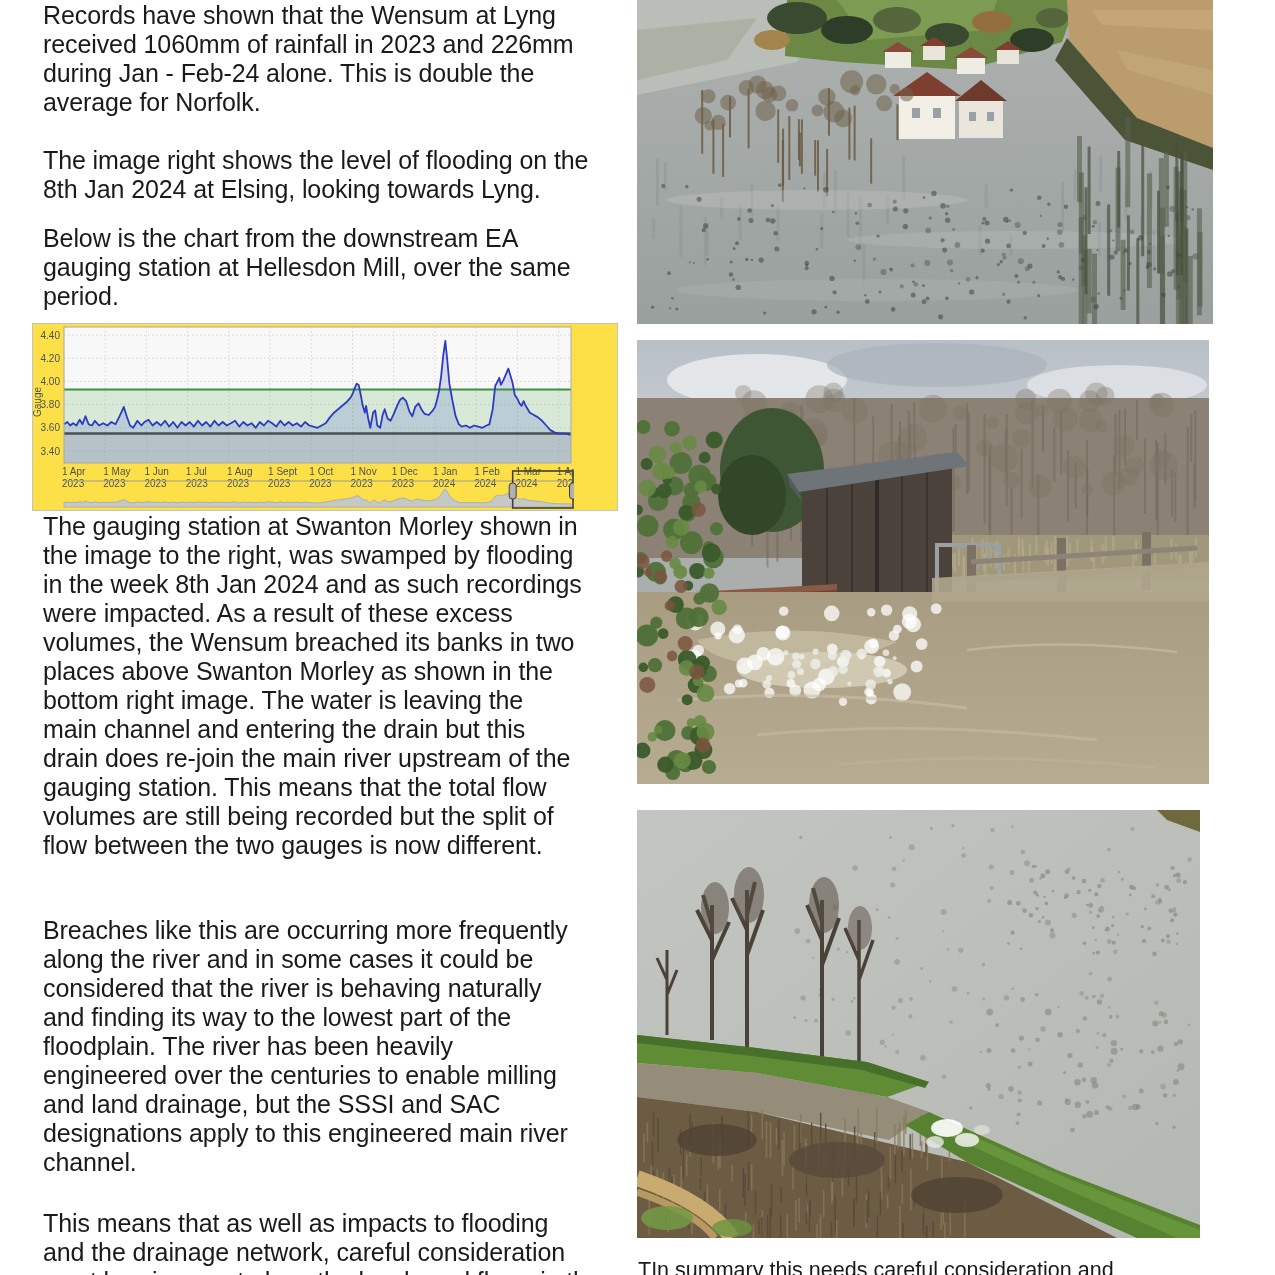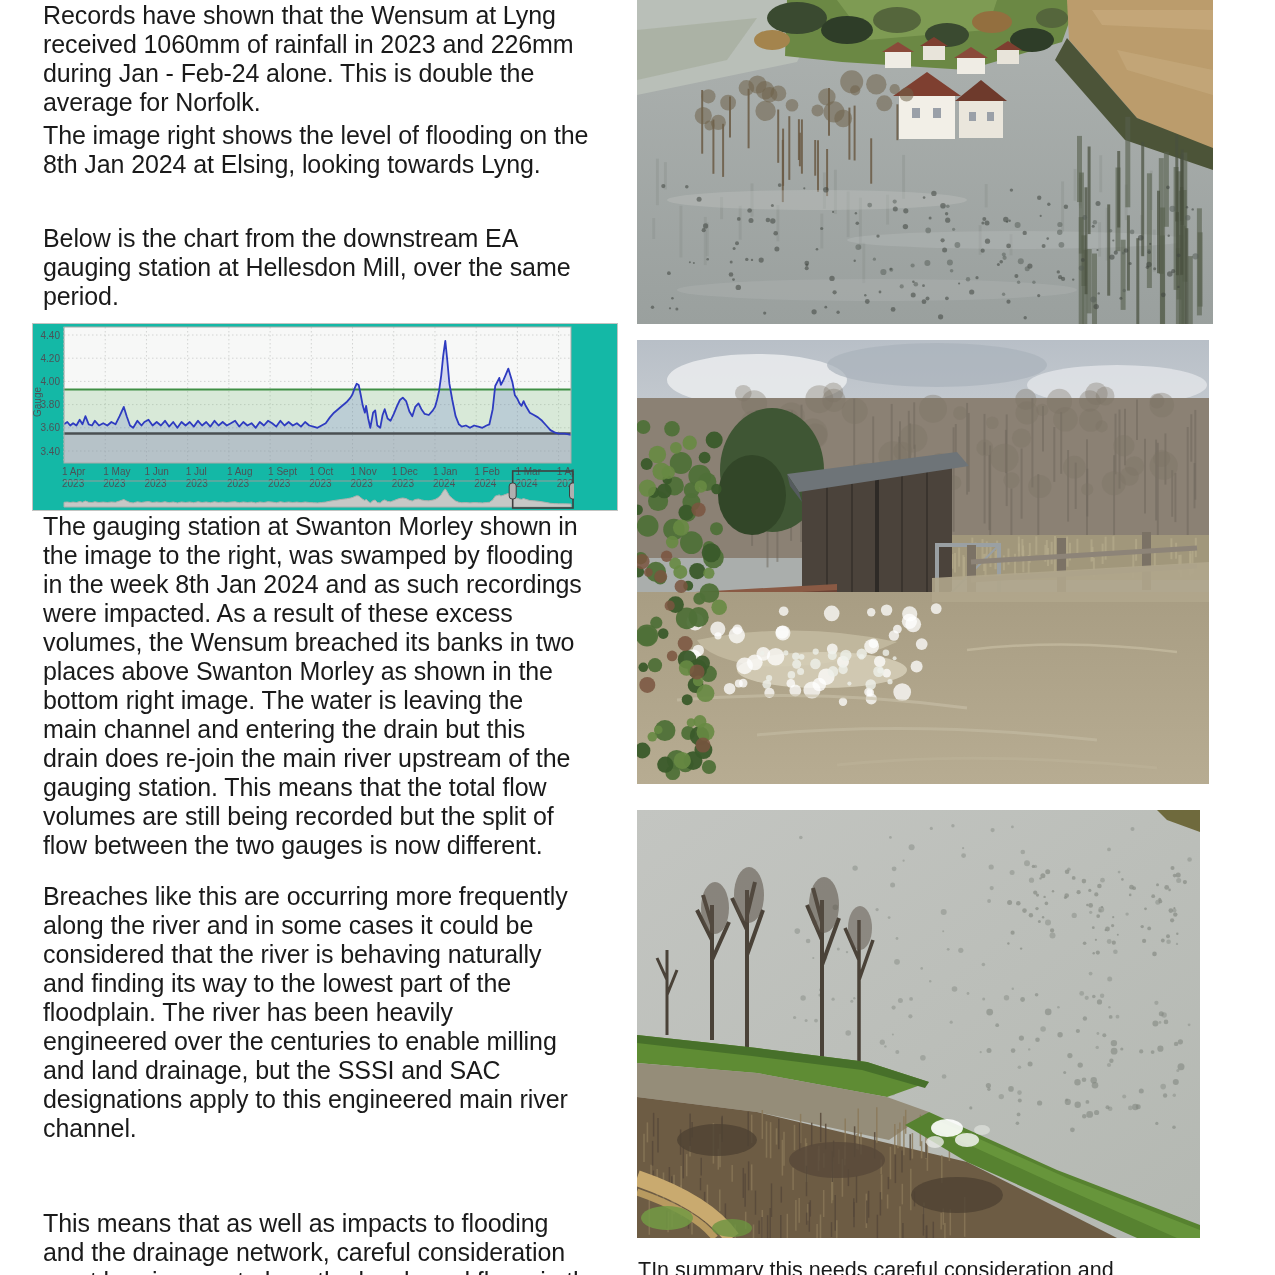--- a/index.html
+++ b/index.html
@@ -6,36 +6,36 @@
   body{
     width:1275px;height:1275px;overflow:hidden;position:relative;
     background:#ffffff;font-family:"Liberation Sans",sans-serif;color:#1a1a1a;
   }
   .para{
     position:absolute;left:43px;width:595px;
     font-size:25px;line-height:29px;letter-spacing:-0.1px;
     white-space:pre-line;color:#1a1a1a;
   }
   #p1{top:1px}
-  #p2{top:121px}
+  #p2{top:146px}
   #p3{top:224px}
   #p4{top:512px}
-  #p5{top:882px}
+  #p5{top:916px}
   #p6{top:1209px}
   .caption{
     position:absolute;left:638px;top:1256px;width:575px;
     font-size:21.5px;line-height:29px;color:#1a1a1a;white-space:nowrap;
   }
   .photo{position:absolute;overflow:hidden;background:#aaaeac;}
   #photo1{left:637px;top:0;width:576px;height:324px;}
   #photo2{left:637px;top:340px;width:572px;height:444px;}
   #photo3{left:637px;top:810px;width:563px;height:428px;}
   #chart{
     position:absolute;left:32px;top:323px;width:586px;height:188px;
-    background:#14b8a6;border:1px solid #c2c4c2;box-sizing:border-box;
+    background:#fde047;border:1px solid #c2c4c2;box-sizing:border-box;
   }
   svg{display:block}
 </style>
 </head>
 <body>
 
 <div class="para" id="p1">Records have shown that the Wensum at Lyng
 received 1060mm of rainfall in 2023 and 226mm
 during Jan - Feb-24 alone. This is double the
 average for Norfolk.</div>

